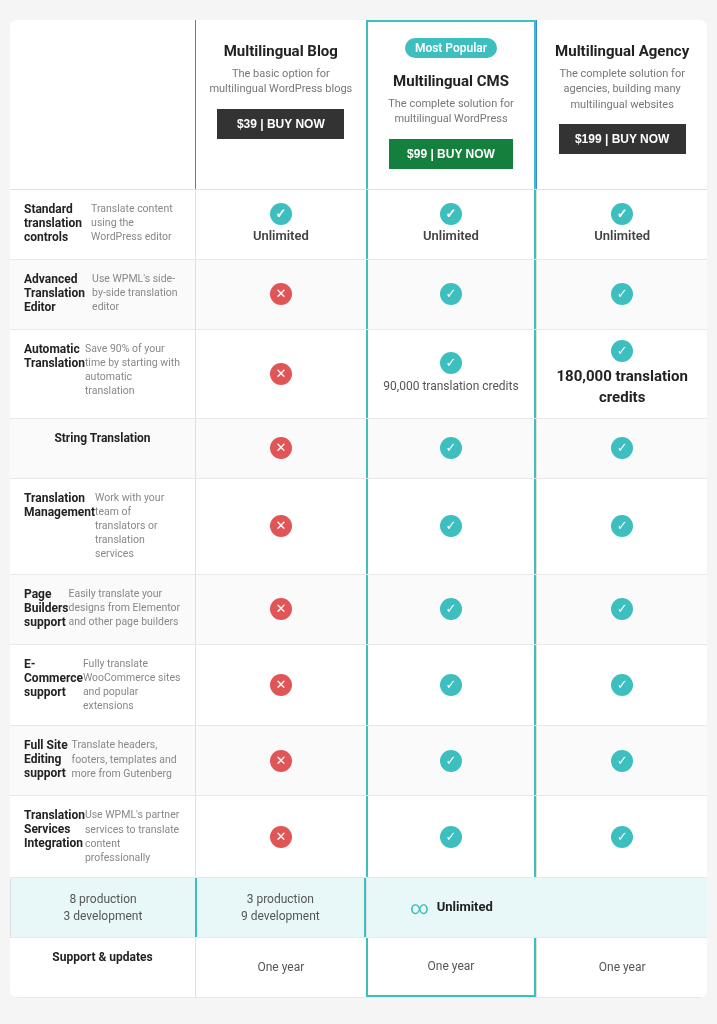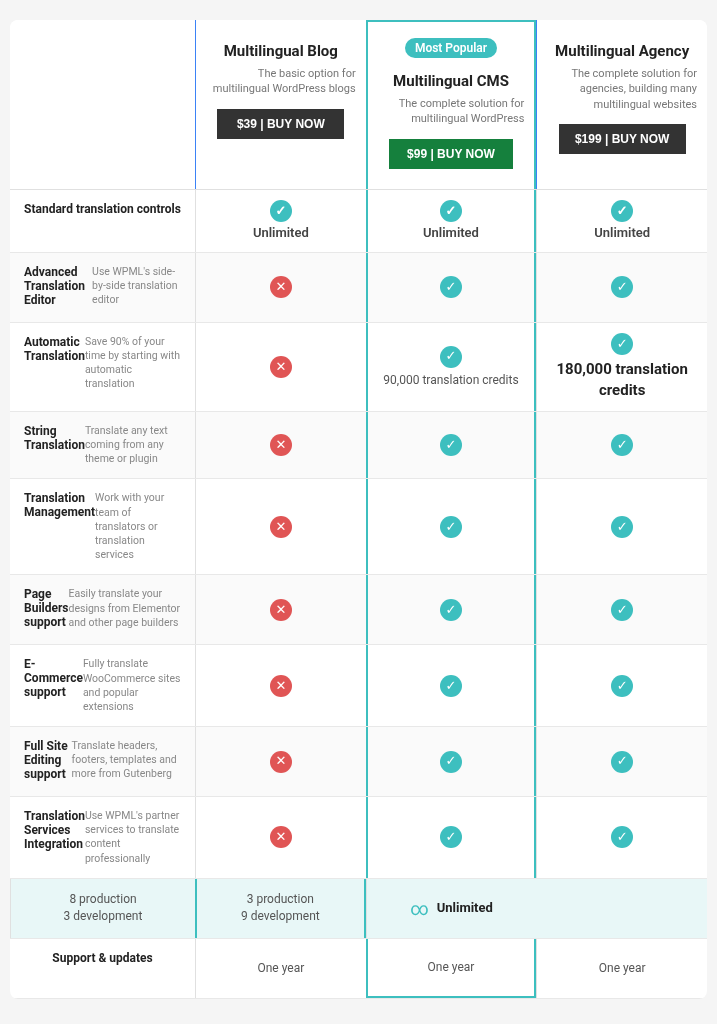--- a/index.html
+++ b/index.html
@@ -52,21 +52,20 @@
       color: #222;
       margin-bottom: 6px;
       margin-top: 6px;
     }
     .plan-desc {
       font-size: 11px;
       color: #777;
       line-height: 1.4;
       margin-bottom: 12px;
       min-height: 30px;
-      text-align: right;
     }
     .buy-btn {
       display: inline-block;
       padding: 8px 14px;
       border-radius: 0;
       font-size: 12px;
       font-weight: 700;
       cursor: pointer;
       border: none;
       color: #fff;
@@ -188,20 +187,21 @@
       <div class="plan-name">Multilingual Agency</div>
       <div class="plan-desc">The complete solution for agencies, building many multilingual websites</div>
       <button class="buy-btn dark">$199 | BUY NOW</button>
     </div>
   </div>
 
   <div id="features-container">
     <div class="feature-row">
       <div class="feature-label">
         <div class="feature-title">Standard translation controls</div>
+        <div class="feature-subtitle">Translate content using the WordPress editor</div>
       </div>
       <div class="feature-cell">
       <div class="unlimited-text">
         <span class="check-icon">✓</span>
         <span>Unlimited</span>
       </div>
     </div>
       <div class="feature-cell featured-col">
       <div class="unlimited-text">
         <span class="check-icon">✓</span>
@@ -250,21 +250,20 @@
       <div style="text-align:center;">
         <span class="check-icon" style="margin-bottom:4px;display:inline-flex;">✓</span>
         <div style="font-size:15px;color:#555;font-weight:700;color:#222;">180,000 translation credits</div>
       </div>
     </div>
     </div>
 
     <div class="feature-row">
       <div class="feature-label">
         <div class="feature-title">String Translation</div>
-        <div class="feature-subtitle">Translate any text coming from any theme or plugin</div>
       </div>
       <div class="feature-cell">
       <span class="cross-icon">✕</span>
     </div>
       <div class="feature-cell featured-col">
       <span class="check-icon">✓</span>
     </div>
       <div class="feature-cell">
       <span class="check-icon">✓</span>
     </div>

